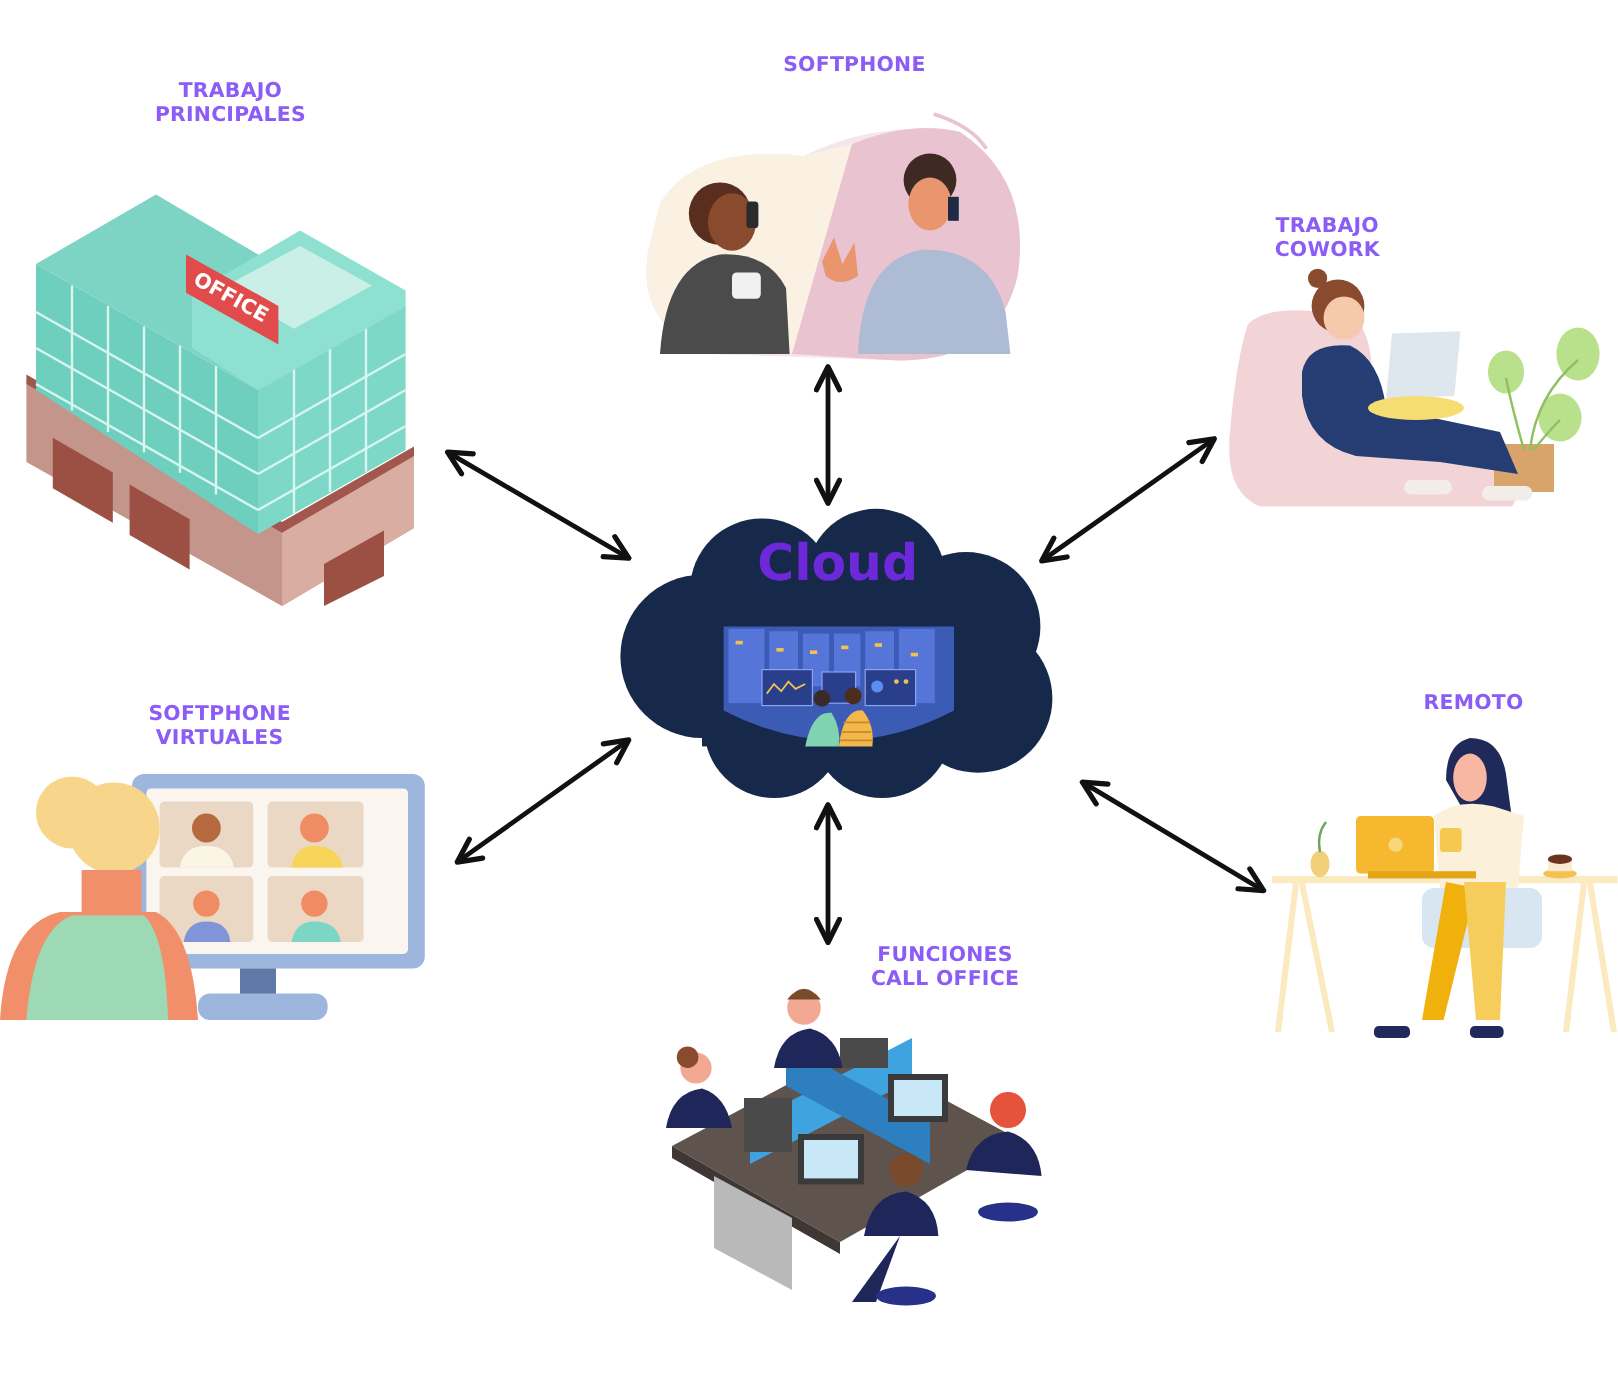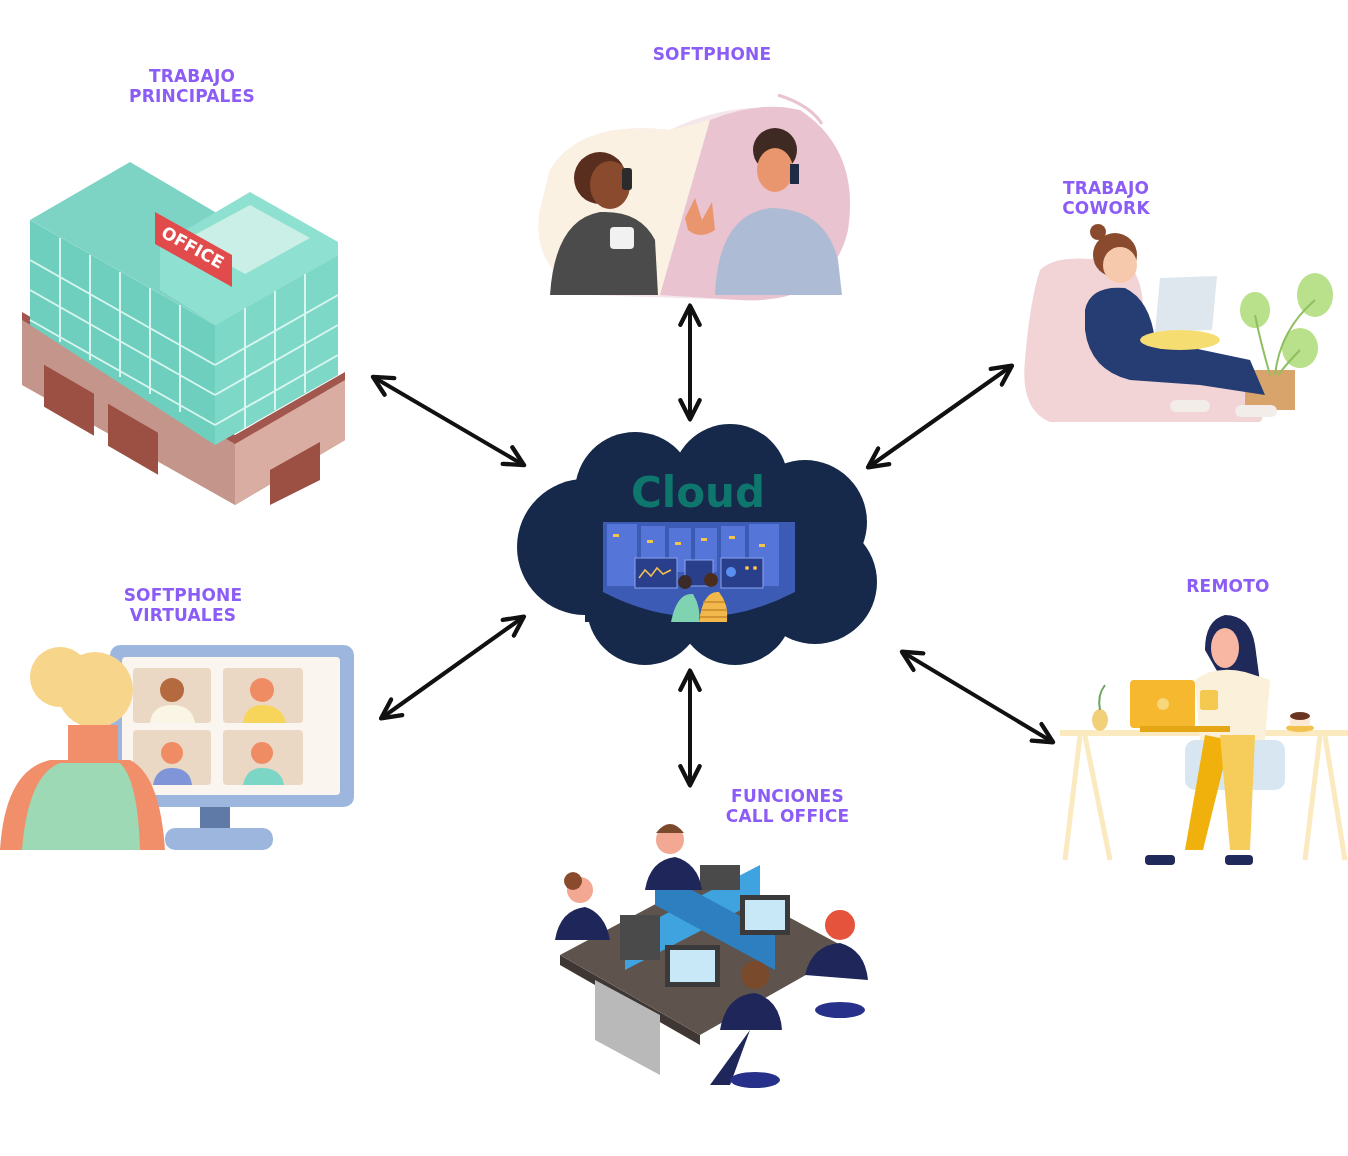--- a/index.html
+++ b/index.html
@@ -5,22 +5,22 @@
   html, body { margin: 0; padding: 0; background: #ffffff; }
   body { width: 1348px; height: 1156px; position: relative; overflow: hidden; font-family: "DejaVu Sans", sans-serif; }
   .label {
     position: absolute; text-align: center; font-weight: bold; font-size: 17px; line-height: 20px;
     color: #8b5cf6; letter-spacing: 0.2px; font-family: "DejaVu Sans", sans-serif;
   }
   .label span { display: block; }
   .art { position: absolute; }
   svg.arrows { position: absolute; left: 0; top: 0; }
   .cloud-title {
-    position: absolute; left: 598px; top: 468px; width: 200px; text-align: center;
-    font-size: 42px; font-weight: bold; color: #0f766e; font-family: "DejaVu Sans", sans-serif;
+    position: absolute; left: 598px; top: 444px; width: 200px; text-align: center;
+    font-size: 42px; font-weight: bold; color: #6d28d9; font-family: "DejaVu Sans", sans-serif;
   }
 </style>
 </head>
 <body>
 
 <div class="label" style="left:112px; top:66px; width:160px;">
   <span>TRABAJO</span>
   <span>PRINCIPALES</span>
 </div>
 <div class="label" style="left:632px; top:44px; width:160px;">

